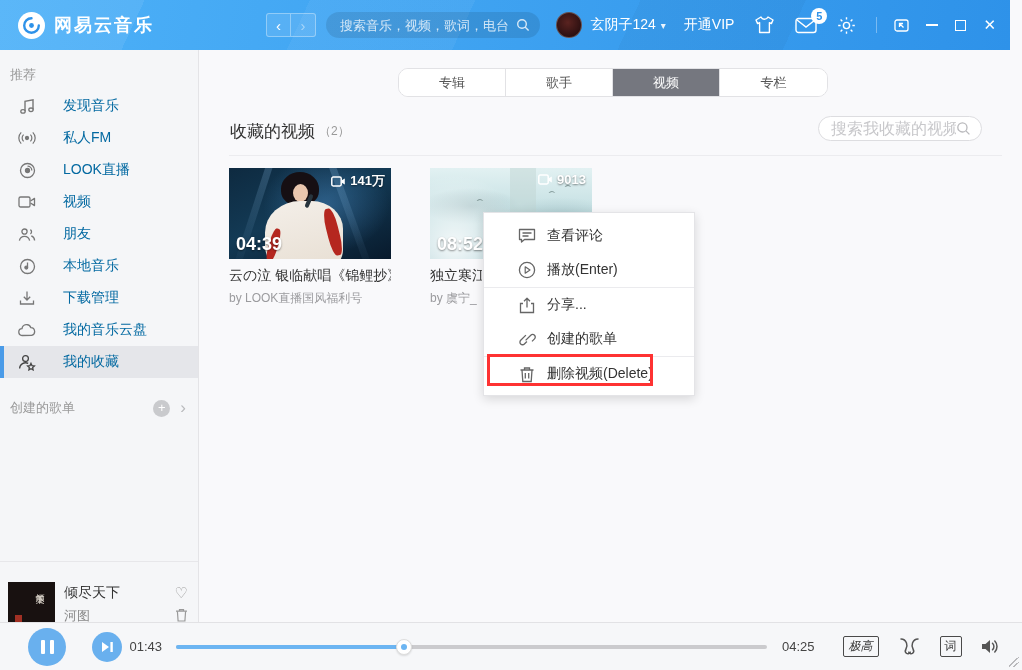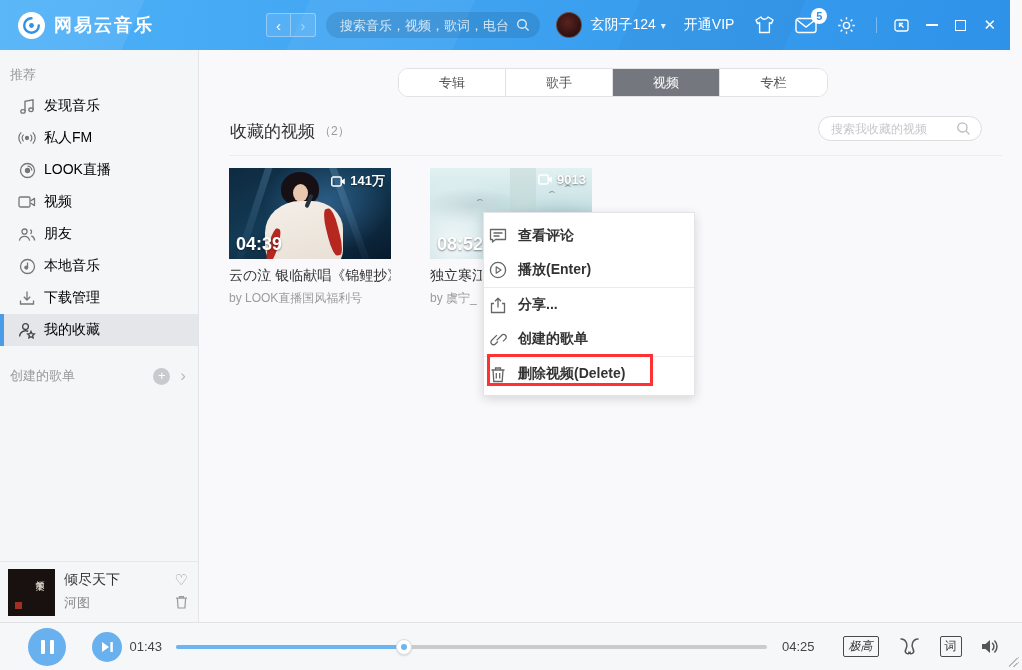--- a/index.html
+++ b/index.html
@@ -35,30 +35,30 @@
     color:#2e92e9; font-size:11px; font-weight:bold; display:flex; align-items:center; justify-content:center; padding:0 3px; }
   .tb-sep { width:1px; height:16px; background:rgba(255,255,255,0.35); margin-left:20px; }
   .win-btn { margin-left:17px; cursor:pointer; display:flex; align-items:center; justify-content:center; font-size:14px; }
   .win-min { width:12px; height:2px; background:#fff; }
   .win-max { width:11px; height:11px; border:1px solid #fff; }
   .win-close { margin-right:14px; font-size:15px; }
 
   
   .sidebar { position:absolute; left:0; top:50px; width:199px; bottom:48px; background:#f5f6f8; border-right:1px solid #e4e4e7; }
   .side-section { font-size:13px; color:#999; padding:16px 0 6px 10px; }
-  .side-item { height:32px; display:flex; align-items:center; padding-left:18px; cursor:pointer; font-size:14px; color:#000000; position:relative; }
+  .side-item { height:32px; display:flex; align-items:center; padding-left:18px; cursor:pointer; font-size:14px; color:#0369a1; position:relative;gap:19px; }
   .side-item .s-icon { width:18px; height:18px; margin-right:8px; display:flex; align-items:center; justify-content:center; }
   .side-item.selected { background:#e5e6ea; }
   .side-item.selected::before { content:""; position:absolute; left:0; top:0; bottom:0; width:4px; background:#4a9be8; }
   .playlist-row { display:flex; align-items:center; padding:20px 12px 0 10px; font-size:13px; color:#999; }
   .playlist-row .grow { flex:1; }
   .plus-circle { width:17px; height:17px; border-radius:50%; background:#c9cacd; color:#fff; font-size:13px; line-height:15px; text-align:center; cursor:pointer; }
   .pl-chev { color:#b9babd; font-size:17px; margin-left:10px; cursor:pointer; }
 
-  .now-playing { position:absolute; left:0; bottom:0; width:100%; height:61px; border-top:1px solid #e7e7ea; display:flex; padding:7px 10px 0 8px; }
+  .now-playing { position:absolute; left:0; bottom:0; width:100%; height:61px; border-top:1px solid #e7e7ea; display:flex; padding:20px 10px 0 8px; }
   .mini-art { width:47px; height:47px; background:#181110; position:relative; cursor:pointer; flex:none; }
   .mini-art .vtext { position:absolute; right:9px; top:4px; writing-mode:vertical-rl; font-family:"Liberation Serif","DejaVu Serif",serif;
     color:#d8d2c8; font-size:9px; letter-spacing:1px; }
   .mini-art .seal { position:absolute; left:7px; bottom:7px; width:7px; height:7px; background:#a03024; }
   .np-info { margin-left:9px; flex:1; padding-top:2px; }
   .np-title { font-size:14px; color:#333; }
   .np-artist { font-size:13px; color:#888; margin-top:5px; }
   .np-icons { display:flex; flex-direction:column; align-items:center; padding-top:2px; }
   .np-heart { font-size:15px; color:#999; cursor:pointer; }
   .np-trash { margin-top:6px; cursor:pointer; }
@@ -68,21 +68,21 @@
   .tabs { position:absolute; left:198px; top:18px; display:flex; border:1px solid #e2e2e5; border-radius:10px; overflow:hidden; background:#fff; }
   .tab { width:107px; height:27px; display:flex; align-items:center; justify-content:center; font-size:13px; color:#555;
     border-right:1px solid #e2e2e5; cursor:pointer; background:#fff; }
   .tab:last-child { border-right:none; }
   .tab.selected { background:#75777f; color:#fff; }
   .head-row { position:absolute; left:30px; top:70px; right:20px; display:flex; align-items:center; }
   .head-title { font-size:17px; color:#333; font-weight:500; }
   .head-count { font-size:12px; color:#999; margin-left:4px; }
   .fav-search { position:absolute; right:20px; top:-4px; width:164px; height:25px; border:1px solid #dddde0; border-radius:13px;
     background:#fff; display:flex; align-items:center; padding:0 10px 0 12px; }
-  .fav-search input { flex:1; border:none; outline:none; background:transparent; font-size:12px; color:#a16207; font-family:inherit; width:110px; }
+  .fav-search input { flex:1; border:none; outline:none; background:transparent; font-size:16px; color:#a16207; font-family:inherit; width:110px; }
   .fav-search input::placeholder { color:#c8c8cb; }
   .head-divider { position:absolute; left:29px; top:105px; right:20px; height:1px; background:#ececef; }
 
   .video-card { position:absolute; width:162px; cursor:pointer; }
   .vc1 { left:29px; top:118px; }
   .vc2 { left:230px; top:118px; }
   .thumb { width:162px; height:91px; position:relative; overflow:hidden; }
   .thumb1 { background:
       radial-gradient(ellipse 90px 70px at 60% 40%, rgba(70,130,185,0.50), transparent 70%),
       linear-gradient(155deg,#0e2a40 0%, #133a55 45%, #081a2c 100%); }
@@ -105,21 +105,21 @@
   .views { position:absolute; right:6px; top:4px; display:flex; align-items:center; color:#fff; font-size:13px; font-weight:bold;
     text-shadow:0 1px 2px rgba(0,0,0,0.45); }
   .views svg { margin-right:4px; }
   .duration { position:absolute; left:7px; bottom:4px; color:#fff; font-size:18px; font-weight:bold; text-shadow:0 1px 2px rgba(0,0,0,0.45); }
   .v-title { margin-top:8px; font-size:14px; color:#333; white-space:nowrap; overflow:hidden; }
   .v-author { margin-top:5px; font-size:12px; color:#9b9b9e; white-space:nowrap; overflow:hidden; }
 
   
   .ctx-menu { position:absolute; left:483px; top:212px; width:212px; background:#fff; border:1px solid #e4e4e7;
     box-shadow:0 3px 10px rgba(0,0,0,0.14); padding:6px 0 4px 0; z-index:30; }
-  .ctx-item { height:34px; display:flex; align-items:center; padding-left:4px; font-size:14px; color:#333; cursor:pointer;font-weight:bold; }
+  .ctx-item { height:34px; display:flex; align-items:center; padding-left:33px; font-size:14px; color:#333; cursor:pointer; }
   .ctx-item .c-icon { width:19px; height:19px; margin-right:11px; display:flex; align-items:center; justify-content:center; }
   .ctx-sep { height:1px; background:#ebebee; margin:0; }
   .red-box { position:absolute; left:3px; top:141px; width:166px; height:32px; border:3px solid #fe3232; pointer-events:none; z-index:31; }
 
   
   .player { position:absolute; left:0; bottom:0; width:1022px; height:48px; background:#f6f7f9; border-top:1px solid #e2e2e5;
     display:flex; align-items:center; }
   .pbtn { border-radius:50%; background:#69b0ee; display:flex; align-items:center; justify-content:center; cursor:pointer; flex:none; }
   .pause-btn { width:38px; height:38px; margin-left:28px; }
   .pause-bars { display:flex; gap:5px; }
@@ -290,20 +290,28 @@
     <span class="s-icon">
         <svg width="16" height="16" viewBox="0 0 16 16">
           <g fill="none" stroke="#777" stroke-width="1.3">
             <path d="M8 1.5 V9.5 M4.8 6.8 L8 10 L11.2 6.8"></path>
             <path d="M1.5 10.5 V14 H14.5 V10.5"></path>
           </g>
         </svg>
       </span>
     <span>下载管理</span>
   </div>
+  <div class="side-item">
+    <span class="s-icon">
+        <svg width="18" height="13" viewBox="0 0 18 13">
+          <path d="M4.4 11.5 a3.4 3.4 0 0 1 -0.4-6.8 a4.6 4.6 0 0 1 8.9-1 a3.9 3.9 0 0 1 0.7 7.7 Z" fill="none" stroke="#777" stroke-width="1.3" stroke-linejoin="round"></path>
+        </svg>
+      </span>
+    <span>我的音乐云盘</span>
+  </div>
   <div class="side-item selected">
     <span class="s-icon">
         <svg width="18" height="17" viewBox="0 0 18 17">
           <g fill="none" stroke="#444" stroke-width="1.3">
             <circle cx="7.5" cy="4.6" r="2.9"></circle>
             <path d="M1.6 14.6 a6 6 0 0 1 8.6-5.2"></path>
             <path d="M13 9.4 L14 11.6 L16.4 11.9 L14.7 13.5 L15.1 15.9 L13 14.7 L10.9 15.9 L11.3 13.5 L9.6 11.9 L12 11.6 Z"></path>
           </g>
         </svg>
       </span>

